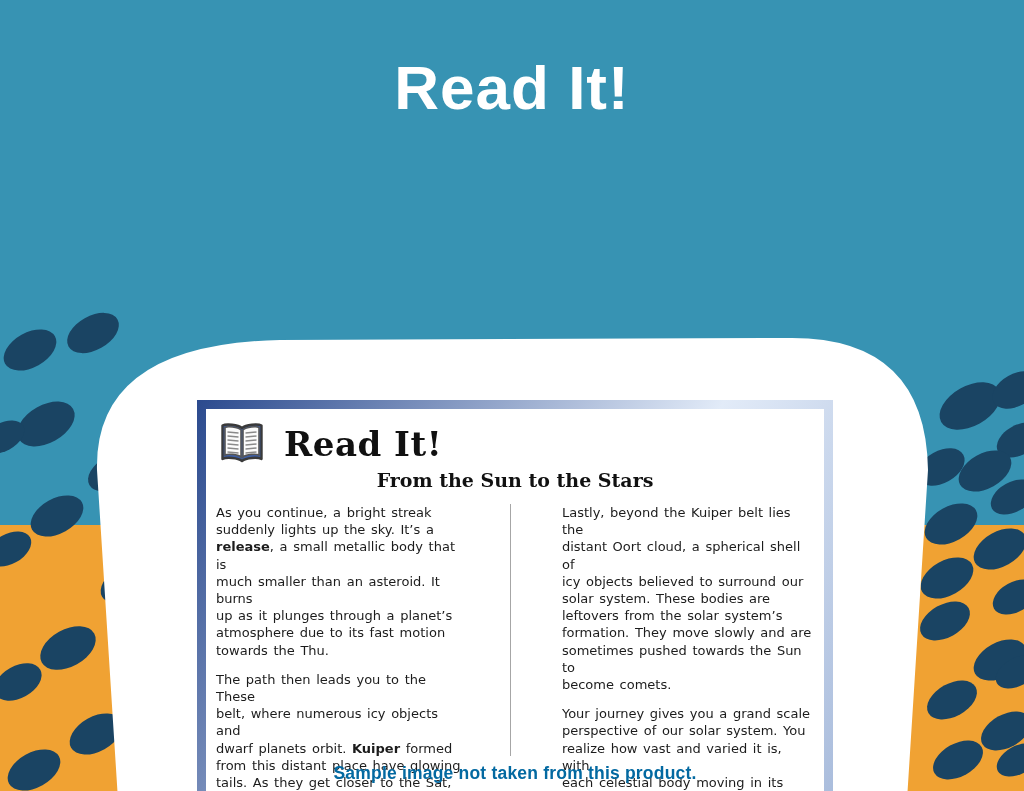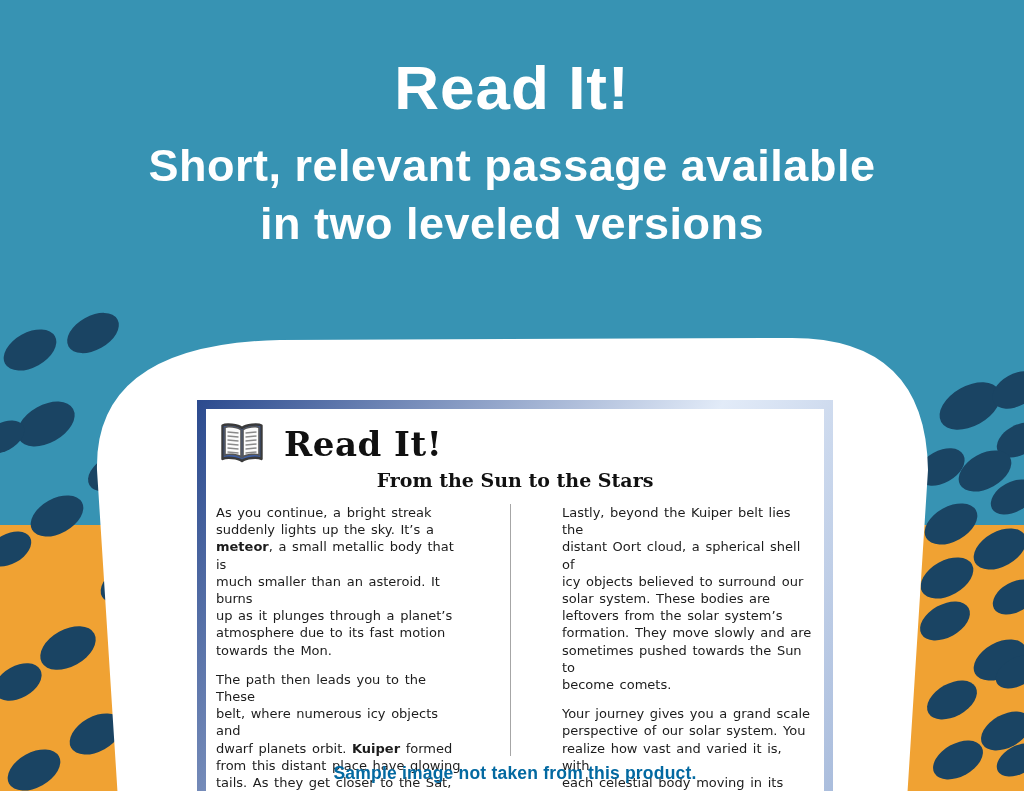--- a/index.html
+++ b/index.html
@@ -115,22 +115,20 @@
     <div class="dot" style="left: 958px; top: 760px; width: 54px; height: 33px;"></div>
     <div class="dot" style="left: 1018px; top: 760px; width: 46px; height: 28px;"></div>
   </div>
 
 <svg class="card-svg" width="1024" height="791" viewBox="0 0 1024 791">
   <path d="M 118 800 L 97 470 Q 94 344 280 340 L 790 338 Q 926 337 928 470 L 907 800 Z" fill="#ffffff"></path>
 </svg>
 
 <div class="header">
   <h1>Read It!</h1>
-  <p class="subtitle">Short, relevant passage available
-in two leveled versions</p>
 </div>
 
 <div class="doc">
   <div class="doc-inner">
 
     <div class="doc-header">
       <span class="book-icon">
         <svg width="48" height="46" viewBox="0 0 48 46">
           <path d="M24 7 C20 3.5 8 2.5 4.5 4.5 L4.5 38 C8 36 20 36.5 24 40 C28 36.5 40 36 43.5 38 L43.5 4.5 C40 2.5 28 3.5 24 7 Z" fill="#3c5fa8" stroke="#3a3a3a" stroke-width="2.4" stroke-linejoin="round"></path>
           <path d="M23 9 C19.5 5.8 9.5 5 7 6.5 L7 34 C10 32.5 19.5 33.2 23 36 Z" fill="#fbfbfb" stroke="#555555" stroke-width="1.6"></path>
@@ -153,25 +151,25 @@
       </span>
       <span class="doc-title">Read It!</span>
     </div>
 
     <div class="passage-title">From the Sun to the Stars</div>
 
     <div class="cols">
       <div class="col">
         <p><span>As you continue, a bright streak
 suddenly lights up the sky. It’s a
-</span><strong>meteor</strong><span>, a small metallic body that is
+</span><strong>release</strong><span>, a small metallic body that is
 much smaller than an asteroid. It burns
 up as it plunges through a planet’s
 atmosphere due to its fast motion
-towards the Mon.</span></p>
+towards the Thu.</span></p>
         <p><span>The path then leads you to the These
 belt, where numerous icy objects and
 dwarf planets orbit. </span><strong>Kuiper</strong><span> formed
 from this distant place have glowing
 tails. As they get closer to the Sat,
 they heat up and release gas and dust,
 creating their tails. Each of these</span></p>
       </div>
       <div class="col-divider"></div>
       <div class="col">

